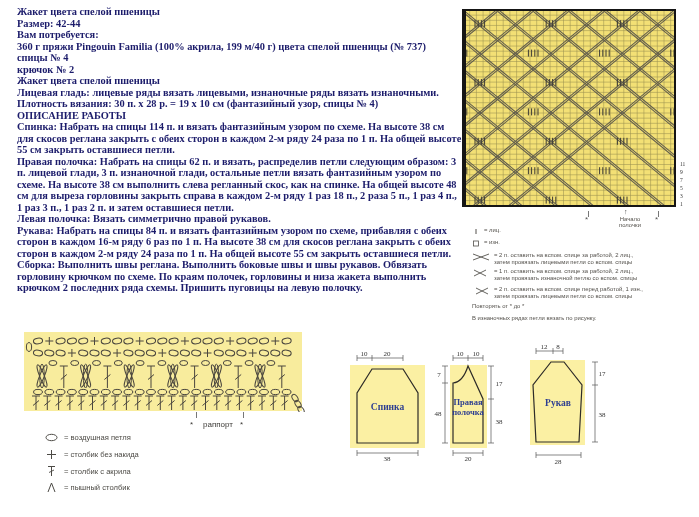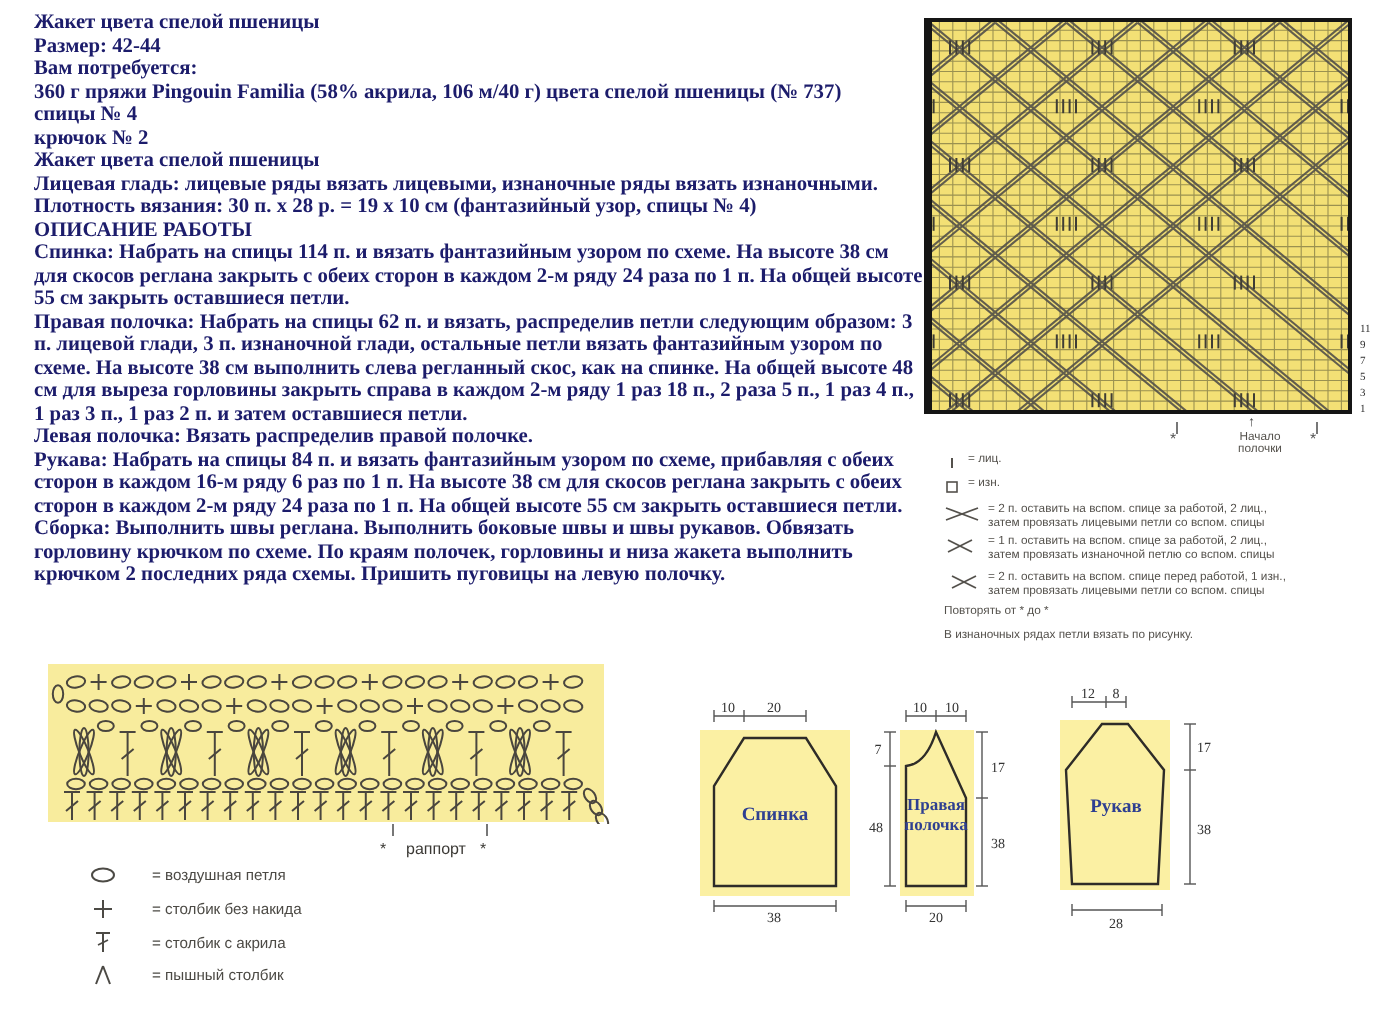--- a/index.html
+++ b/index.html
@@ -16,41 +16,41 @@
                display:flex;align-items:flex-start;gap:4px;}
   .klegend-sym{flex:0 0 auto;margin-top:0.5px;}
   .chart-note{position:absolute;color:#54514c;font-family:"Liberation Sans",sans-serif;
               font-size:5.9px;line-height:6.4px;text-align:center;}
   .tickmark{position:absolute;width:1px;height:6px;background:#777;}
   .star{position:absolute;color:#555;font-size:8px;font-family:"Liberation Sans",sans-serif;}
   .uparrow{position:absolute;color:#444;font-size:7px;font-family:"Liberation Sans",sans-serif;}
   
   .clegend-row{position:absolute;left:44px;color:#4c4a45;
                font-family:"Liberation Sans",sans-serif;font-size:7.6px;
-               display:flex;align-items:center;gap:17px;}
+               display:flex;align-items:center;gap:5px;}
   .rapport{position:absolute;color:#3c3a36;font-family:"Liberation Sans",sans-serif;font-size:8px;}
   svg text{font-family:"Liberation Serif",serif;}
 </style>
 </head>
 <body>
 
 <div class="abs pattern-text">
   <p>Жакет цвета спелой пшеницы</p>
   <p>Размер: 42-44</p>
   <p>Вам потребуется:</p>
-  <p>360 г пряжи Pingouin Familia (58% акрила, 106 м/40 г) цвета спелой пшеницы (№ 737)</p>
+  <p>360 г пряжи Pingouin Familia (100% акрила, 199 м/40 г) цвета спелой пшеницы (№ 737)</p>
   <p>спицы № 4</p>
   <p>крючок № 2</p>
   <p>Жакет цвета спелой пшеницы</p>
   <p>Лицевая гладь: лицевые ряды вязать лицевыми, изнаночные ряды вязать изнаночными.</p>
   <p>Плотность вязания: 30 п. х 28 р. = 19 х 10 см (фантазийный узор, спицы № 4)</p>
   <p>ОПИСАНИЕ РАБОТЫ</p>
   <p>Спинка: Набрать на спицы 114 п. и вязать фантазийным узором по схеме. На высоте 38 см для скосов реглана закрыть с обеих сторон в каждом 2-м ряду 24 раза по 1 п. На общей высоте 55 см закрыть оставшиеся петли.</p>
   <p>Правая полочка: Набрать на спицы 62 п. и вязать, распределив петли следующим образом: 3 п. лицевой глади, 3 п. изнаночной глади, остальные петли вязать фантазийным узором по схеме. На высоте 38 см выполнить слева регланный скос, как на спинке. На общей высоте 48 см для выреза горловины закрыть справа в каждом 2-м ряду 1 раз 18 п., 2 раза 5 п., 1 раз 4 п., 1 раз 3 п., 1 раз 2 п. и затем оставшиеся петли.</p>
-  <p>Левая полочка: Вязать распределив правой полочке.</p>
+  <p>Левая полочка: Вязать симметрично правой рукавов.</p>
   <p>Рукава: Набрать на спицы 84 п. и вязать фантазийным узором по схеме, прибавляя с обеих сторон в каждом 16-м ряду 6 раз по 1 п. На высоте 38 см для скосов реглана закрыть с обеих сторон в каждом 2-м ряду 24 раза по 1 п. На общей высоте 55 см закрыть оставшиеся петли.</p>
   <p>Сборка: Выполнить швы реглана. Выполнить боковые швы и швы рукавов. Обвязать горловину крючком по схеме. По краям полочек, горловины и низа жакета выполнить крючком 2 последних ряда схемы. Пришить пуговицы на левую полочку.</p>
 </div>
 
 <svg id="knitChart" class="abs" style="left:462px;top:9px;" width="226" height="202" viewBox="0 0 226 202">
     <defs>
       <clipPath id="chartClip">
         <rect x="2" y="2" width="210" height="194"></rect>
       </clipPath>
     </defs>

